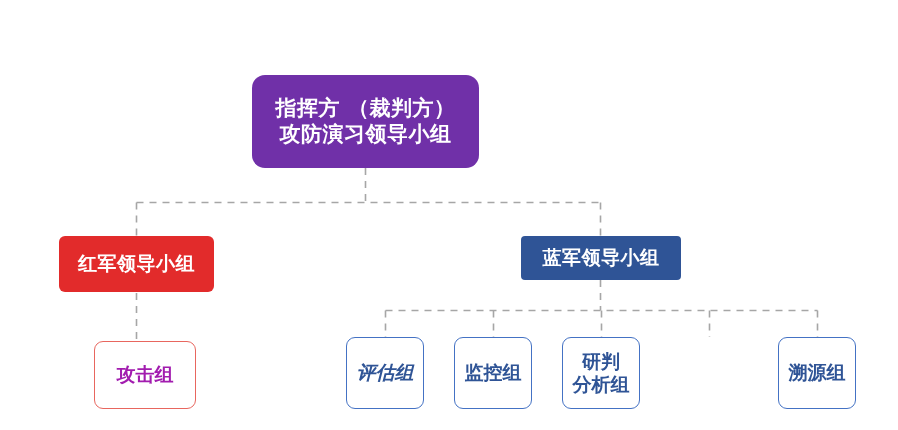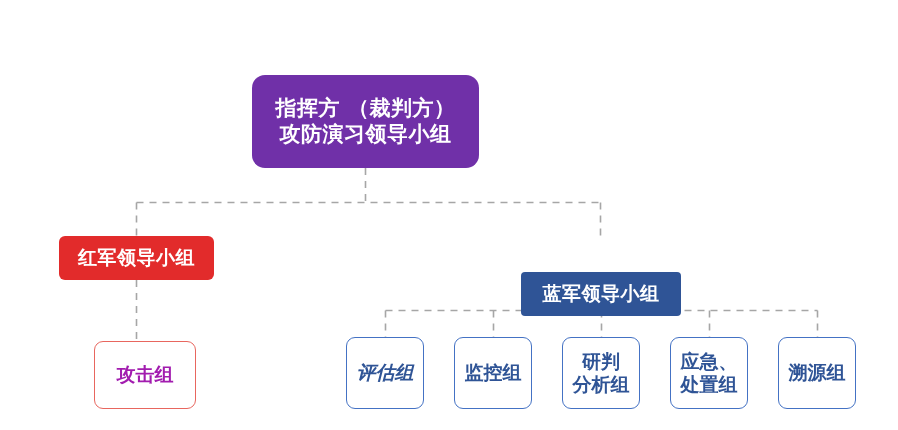--- a/index.html
+++ b/index.html
@@ -46,40 +46,39 @@
     border-radius: 13px;
     font-size: 21px;
     letter-spacing: 0.5px;
   }
 
   
   .node-red {
     left: 59px;
     top: 236px;
     width: 155px;
-    height: 44px;
+    height: 56px;
     background: #E22B2B;
     color: #ffffff;
     border-radius: 6px;
     font-size: 19px;
     letter-spacing: 0.5px;
   }
 
   
   .node-blue {
     left: 521px;
     top: 236px;
     width: 160px;
     height: 44px;
     background: #2F5496;
     color: #ffffff;
     border-radius: 4px;
     font-size: 19px;
     letter-spacing: 0.5px;
-    margin-top: 36px;
   }
 
   
   .node-leaf-red {
     left: 94px;
     top: 341px;
     width: 102px;
     height: 68px;
     background: #ffffff;
     color: #a21caf;
@@ -144,18 +143,16 @@
 
   <div class="node node-leaf-red">攻击组</div>
 
   <div class="node node-leaf-blue leaf-b0">评估组</div>
 
   <div class="node node-leaf-blue leaf-b2">研判
 分析组</div>
 
   <div class="node node-leaf-blue leaf-b1">监控组</div>
 
-  <div class="node node-leaf-blue leaf-b3">应急、
-处置组</div>
 
   <div class="node node-leaf-blue leaf-b4">溯源组</div>
 
 </div>
 
 </body></html>

